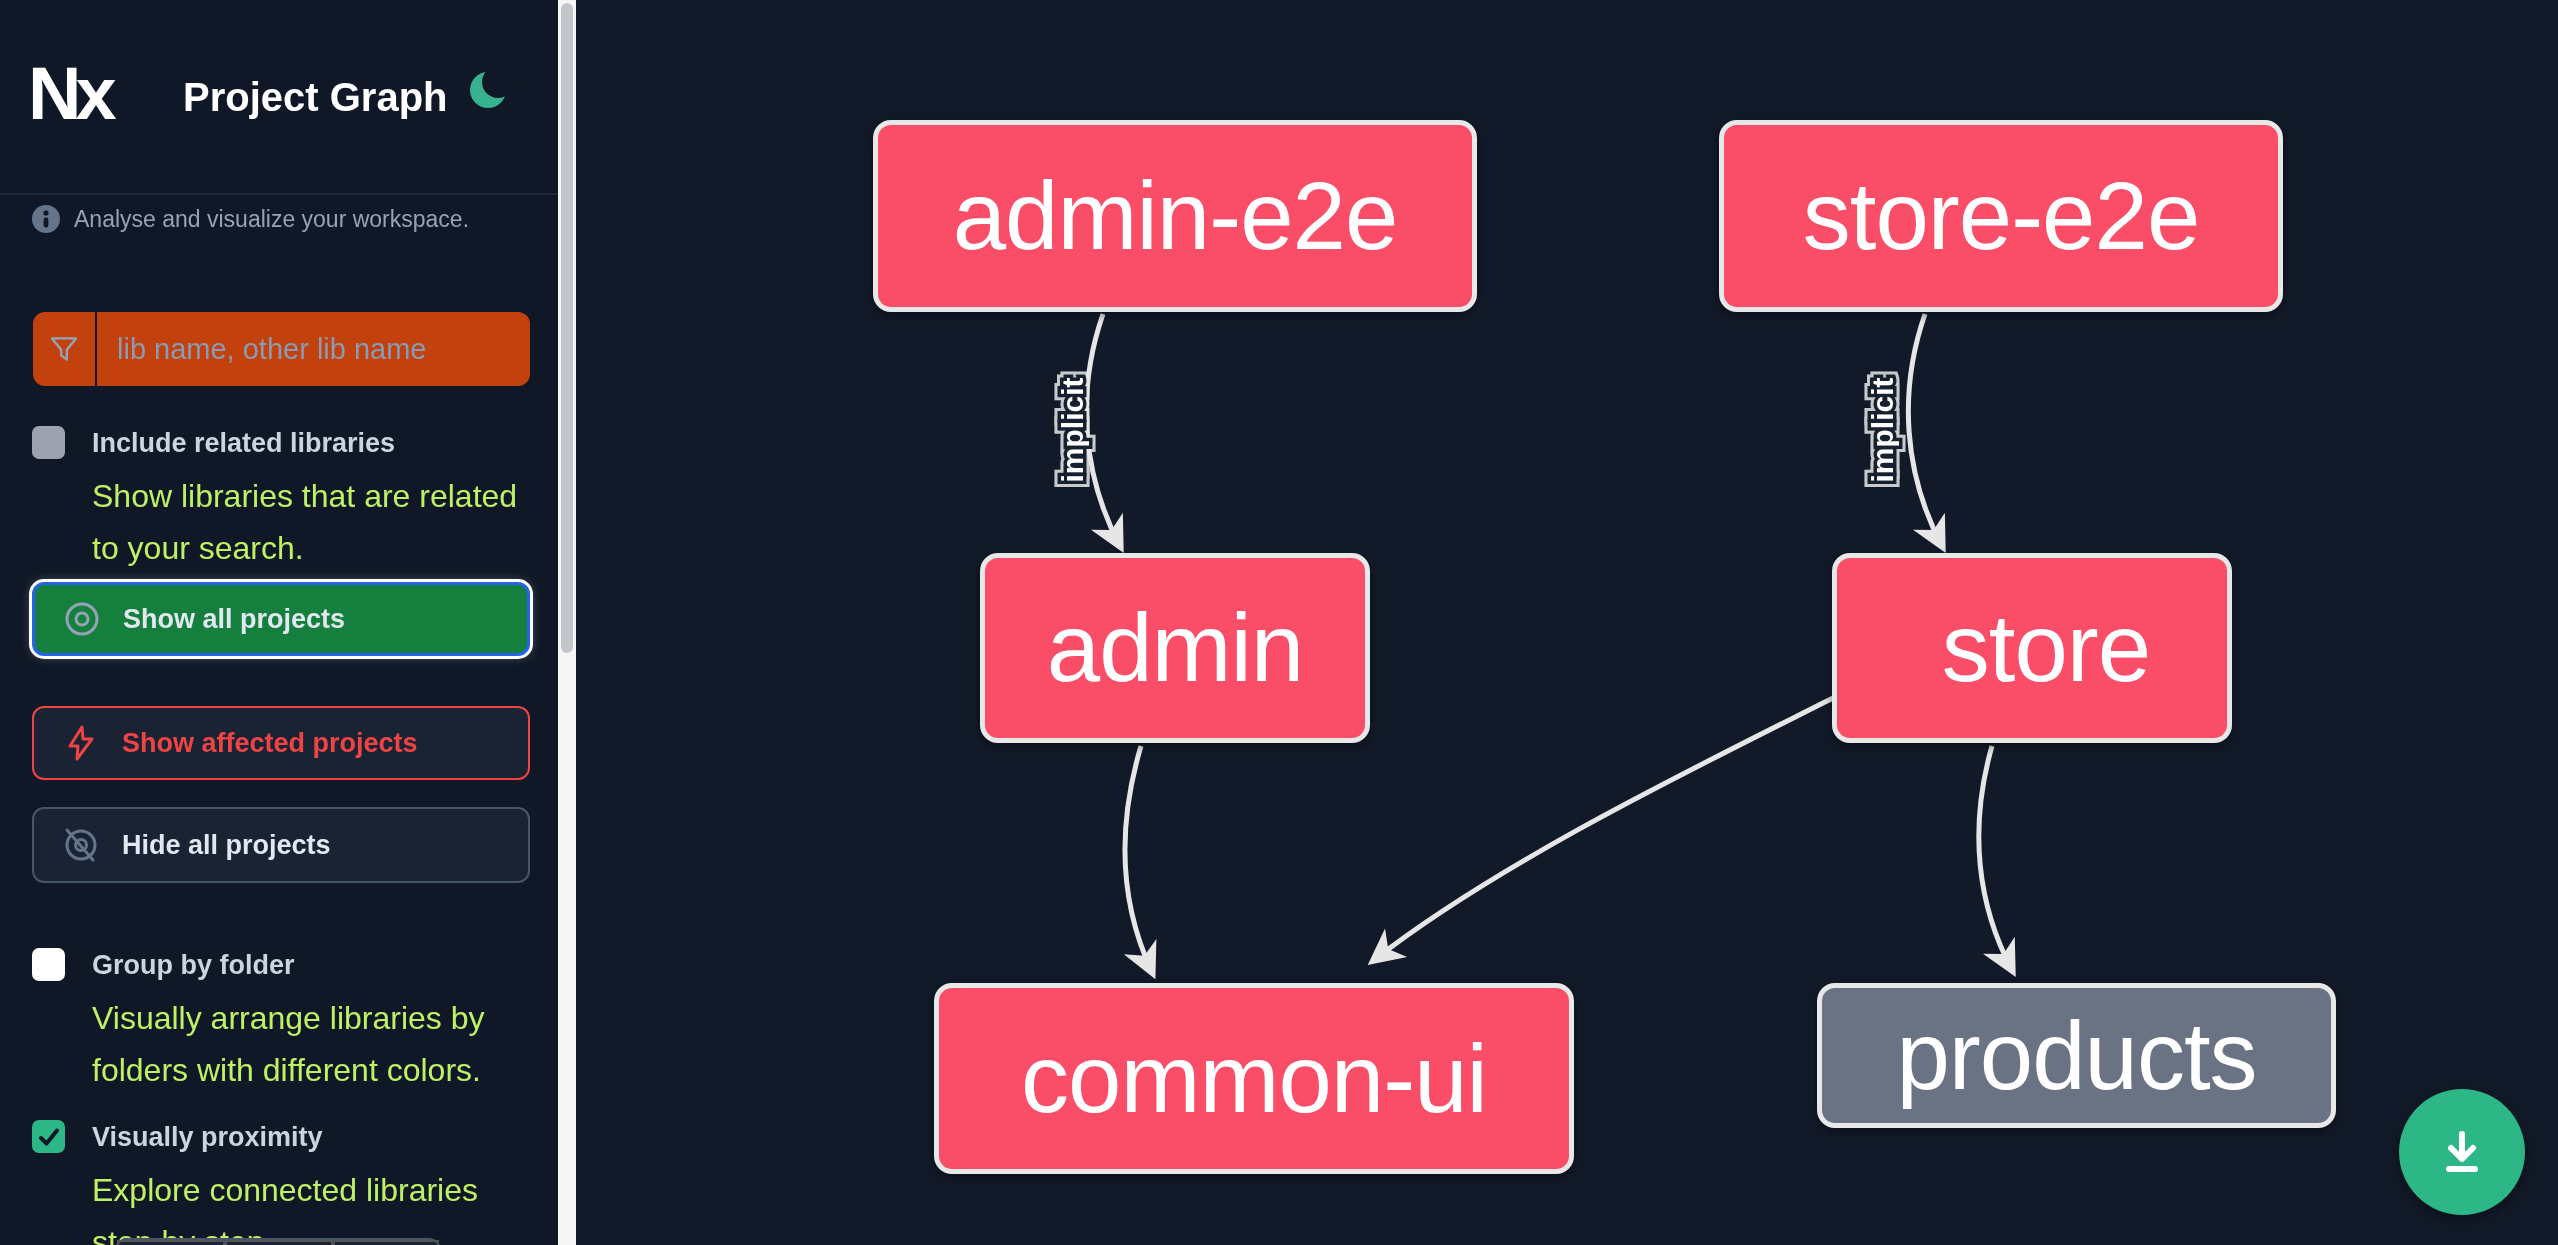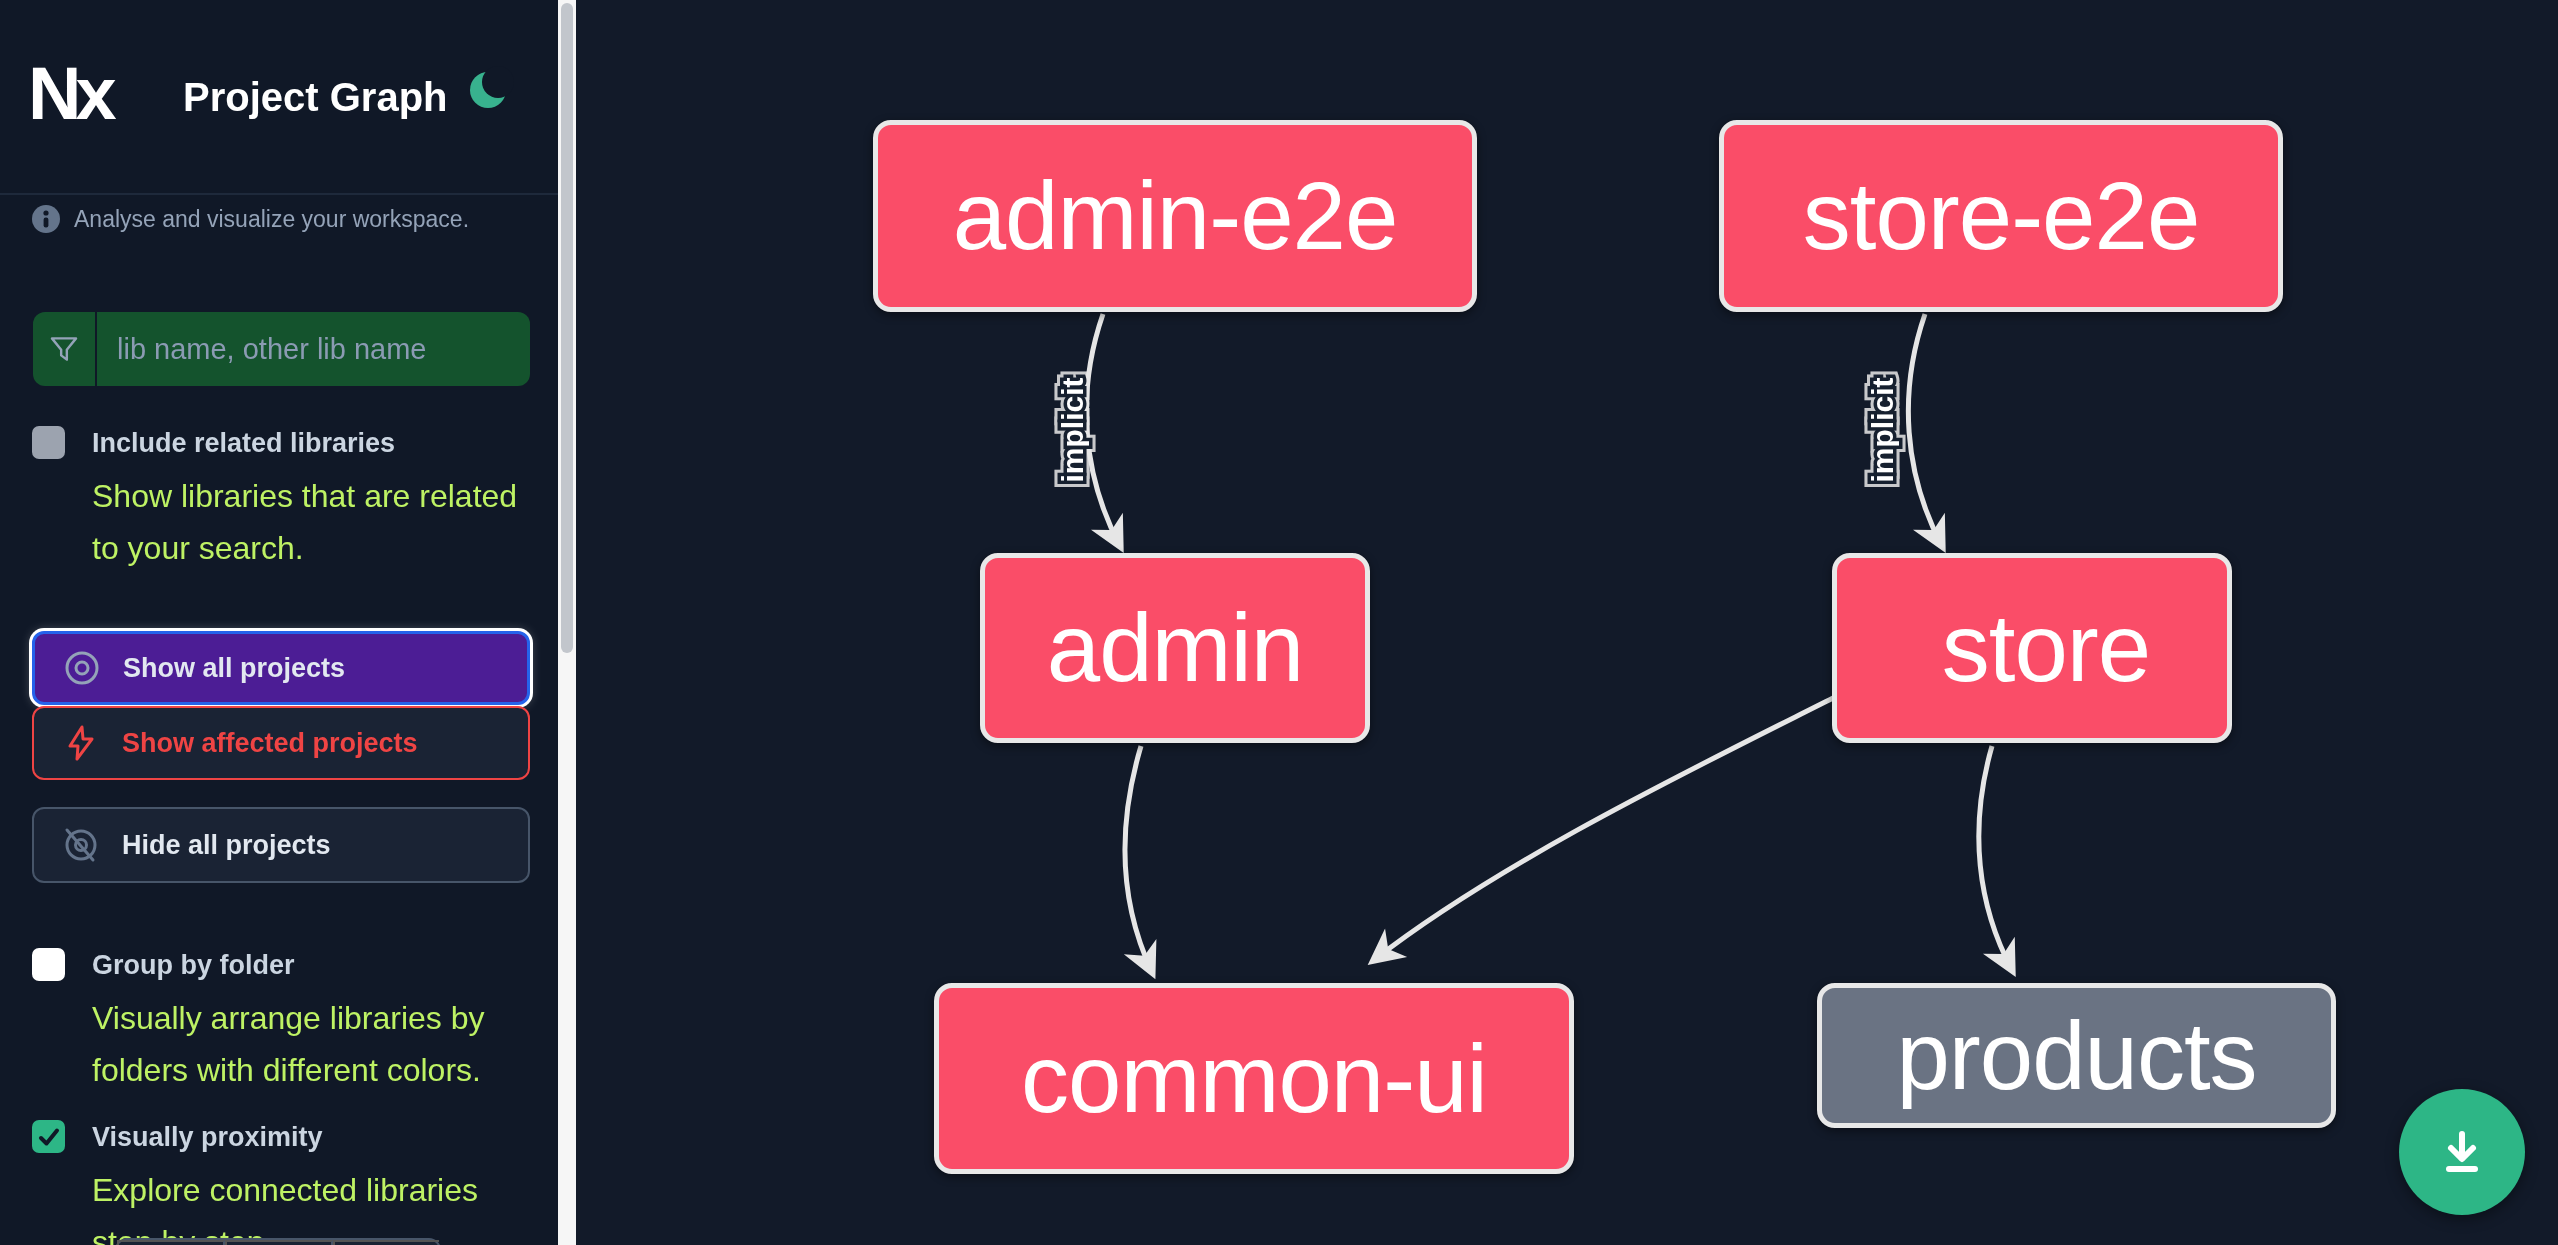--- a/index.html
+++ b/index.html
@@ -46,21 +46,21 @@
   .app-title { position:absolute; left:183px; top:75px; font-size:40px; font-weight:700; color:#ffffff; }
   .theme-toggle { position:absolute; left:462px; top:60px; width:56px; height:56px;
     background:none; border:none; cursor:pointer; }
   .sb-divider { position:absolute; left:0; top:193px; width:558px; height:2px; background:#1e293b; }
 
   .info-row { position:absolute; left:32px; top:205px; width:500px; display:flex; align-items:center; gap:14px; }
   .info-icon { width:28px; height:28px; flex:0 0 28px; }
   .info-text { color:#94a3b8; font-size:23px; }
 
   .search-box { position:absolute; left:33px; top:312px; width:497px; height:74px;
-    background:#14532d; border-radius:12px; display:flex; align-items:stretch; overflow:hidden; }
+    background:#c2410c; border-radius:12px; display:flex; align-items:stretch; overflow:hidden; }
   .search-icon-cell { width:64px; display:flex; align-items:center; justify-content:center;
     border-right:2px solid #101827; }
   .search-input { flex:1; background:transparent; border:none; outline:none;
     color:#cbd5e1; font-size:29px; padding:0 20px; font-family:"Liberation Sans", sans-serif; }
   .search-input::placeholder { color:#8b9bb3; opacity:1; }
 
   .check-row { position:absolute; left:32px; width:500px; }
   .checkbox { position:absolute; left:0; top:0; width:33px; height:33px; border-radius:7px; cursor:pointer; }
   .cb-gray  { background:#9ca3af; }
   .cb-white { background:#ffffff; }
@@ -71,21 +71,21 @@
   .row-include   { top:426px; }
   .row-include   .check-desc { top:44px; }
   .row-group     { top:948px; }
   .row-group     .check-desc { top:44px; }
   .row-proximity { top:1120px; }
   .row-proximity .check-desc { top:44px; }
 
   .action-btn { position:absolute; left:32px; width:498px; height:74px;
     background:#1a2334; border-radius:12px; display:flex; align-items:center;
     padding:0 0 0 28px; gap:22px; cursor:pointer; font-family:"Liberation Sans", sans-serif; }
-  .btn-show-all { top:631px; border:3px solid #2563eb; box-shadow:0 0 0 3px #ffffff, 0 0 12px rgba(255,255,255,.35); background:#4c1d95; }
+  .btn-show-all { top:582px; border:3px solid #2563eb; box-shadow:0 0 0 3px #ffffff, 0 0 12px rgba(255,255,255,.35); background:#15803d; }
   .btn-affected { top:706px; border:2px solid #ef4444; }
   .btn-hide     { top:807px; border:2px solid #475569; height:76px; }
   .action-label { font-size:27px; font-weight:600; color:#e2e8f0; }
   .btn-affected .action-label { color:#ef4444; }
   .action-icon { width:38px; height:38px; flex:0 0 38px; }
 
   .segmented { position:absolute; left:115px; top:1238px; width:326px; height:60px;
     background:#1a2334; border:2px solid #475569; border-radius:12px; display:flex; }
   .segmented .seg { flex:1; border-right:2px solid #475569; cursor:pointer; background:transparent; }
   .segmented .seg:last-child { border-right:none; }

